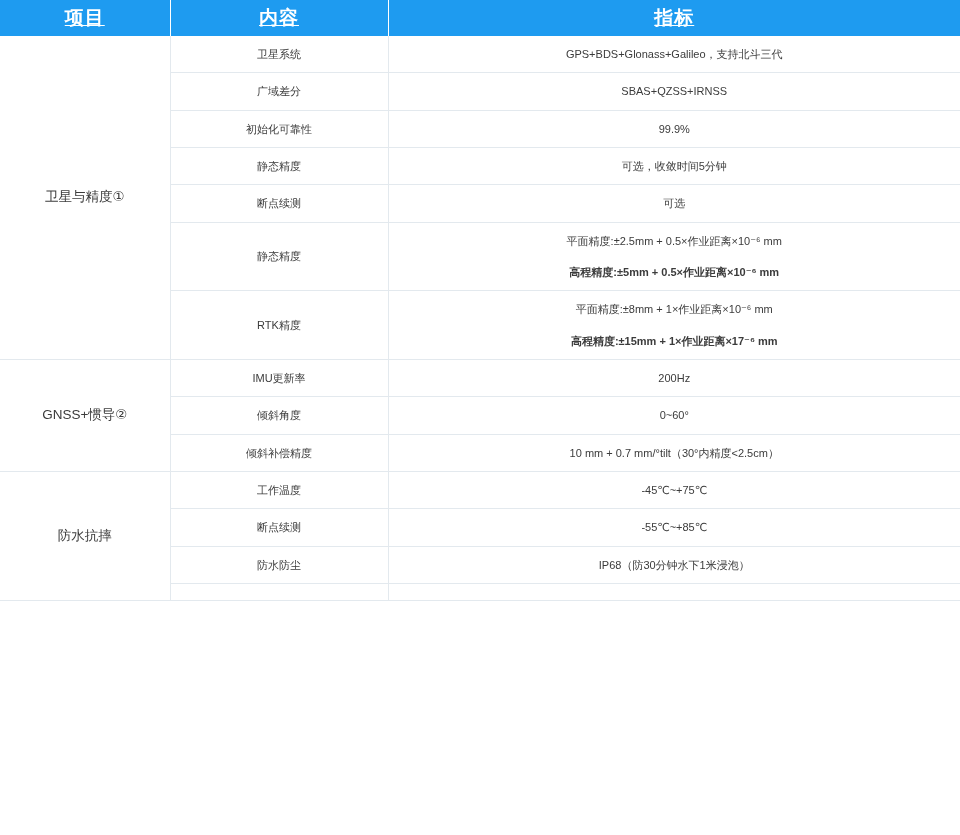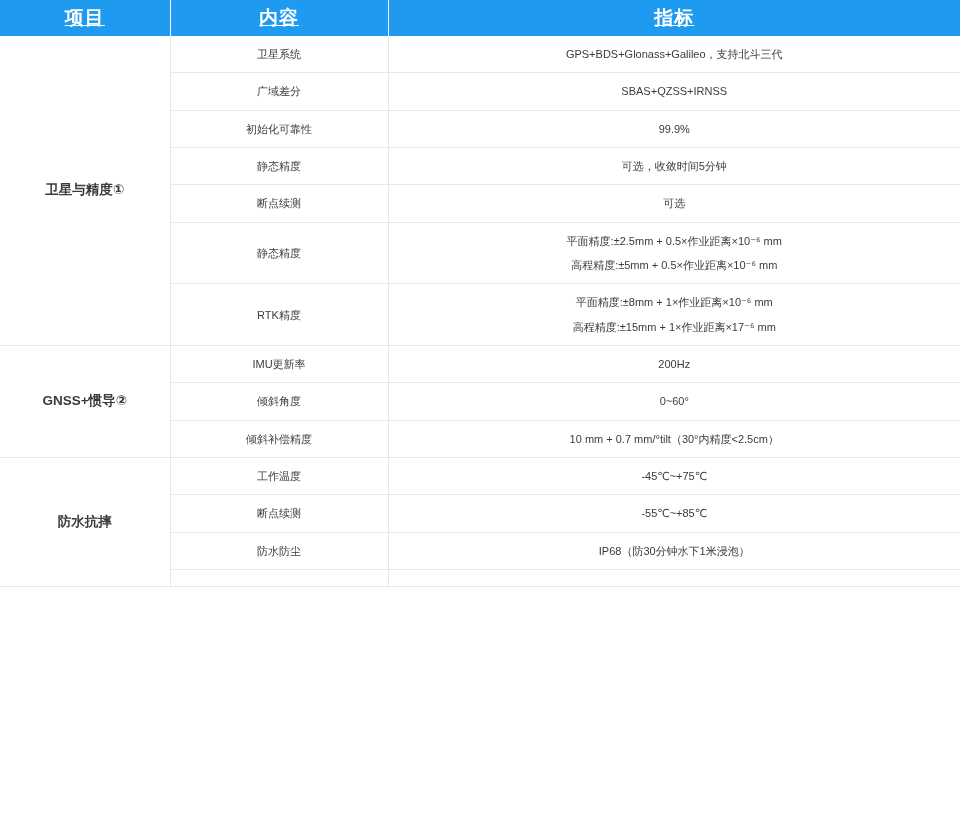--- a/index.html
+++ b/index.html
@@ -47,29 +47,28 @@
     border-right: 1px solid #e3e9ee;
     padding: 8px 10px;
     line-height: 1.85;
   }
   tbody td:last-child { border-right: none; }
 
   td.category {
     font-size: 13.5px;
     color: #3b3b3b;
     border-right: 1px solid #e3e9ee;
-    font-weight: bold;
   }
   td.value-cell {
     padding-left: 14px;
     padding-right: 14px;
     text-align: center;
   }
   .value-line { display: block; white-space: nowrap; }
-  .value-line + .value-line { margin-top: 4px; }
+  .value-line + .value-line { margin-top: 11px; font-weight: bold; }
 </style>
 </head>
 <body>
 
 <table class="spec-table">
   <colgroup>
     <col class="col-category">
     <col class="col-item">
     <col class="col-value">
   </colgroup>

